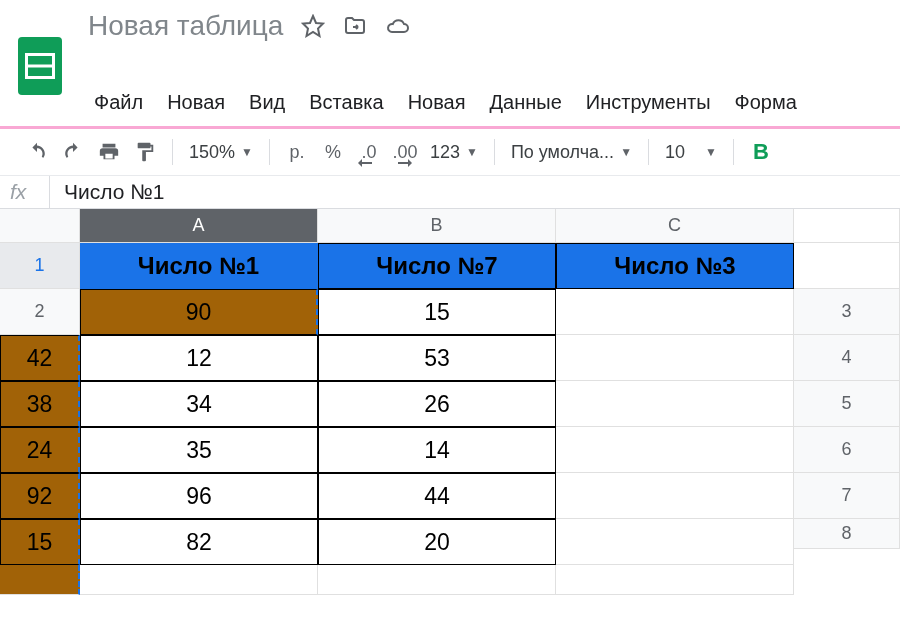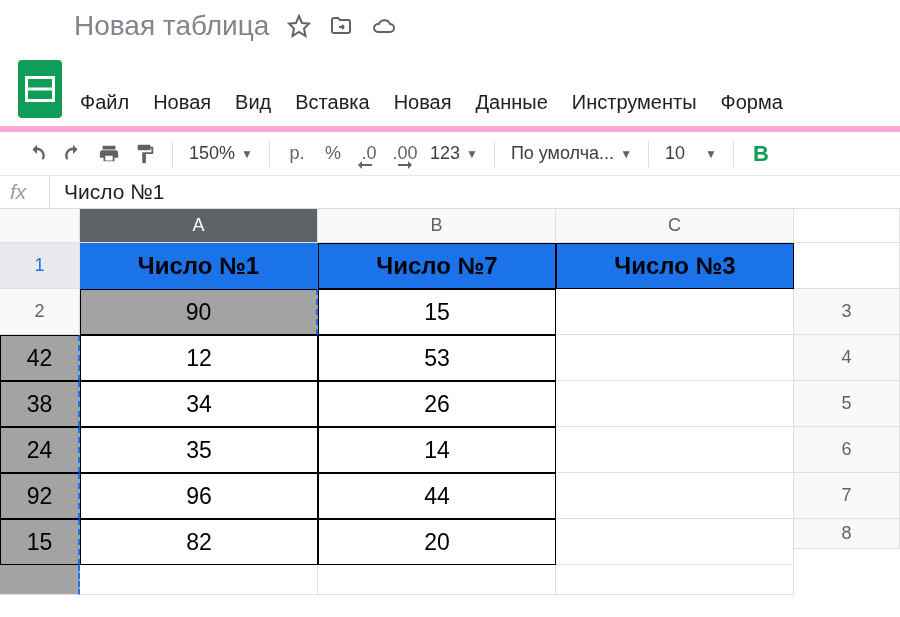--- a/index.html
+++ b/index.html
@@ -7,22 +7,23 @@
     font-family: Arial, "Helvetica Neue", sans-serif;
     background: #fff;
     width: 900px;
     height: 617px;
     overflow: hidden;
     color: #202124;
   }
   
   .titlebar {
     display: flex;
-    align-items: flex-end;
+    align-items: center;
     padding: 8px 10px 0 18px;
+    gap: 14px;
   }
   .logo {
     width: 44px; height: 58px;
     background: #0f9d58;
     border-radius: 4px;
     position: relative;
     margin-top: 6px;
   }
   .logo::before {
     content: "";
@@ -66,21 +67,21 @@
     color: #202124;
     padding: 4px 10px;
     cursor: pointer;
     margin-top: 39px;
   }
   
   .toolbar {
     display: flex;
     align-items: center;
     gap: 6px;
-    border-top: 6px solid #f9a8d4;
+    border-top: 3px solid #f9a8d4;
     border-bottom: 1px solid #e8eaed;
     margin-top: 8px;
     padding: 6px 10px 6px 22px;
     height: 50px;
   }
   .tb-btn {
     display: inline-flex;
     align-items: center;
     justify-content: center;
     min-width: 30px;
@@ -170,21 +171,21 @@
     color: #000;
     background: #fff;
   }
   .hdrcell {
     background: #1a73e8;
     color: #000;
     font-weight: 700;
     font-size: 24px;
   }
   .colA-sel {
-    background: #a3a3a3;
+    background: #a16207;
   }
   .active {
     outline: 2px solid #1a73e8;
     outline-offset: -2px;
     position: relative;
   }
   .sel-right-edge {
     border-right: 2px dashed #1a73e8 !important;
   }
   .blank { background: #fff; }

